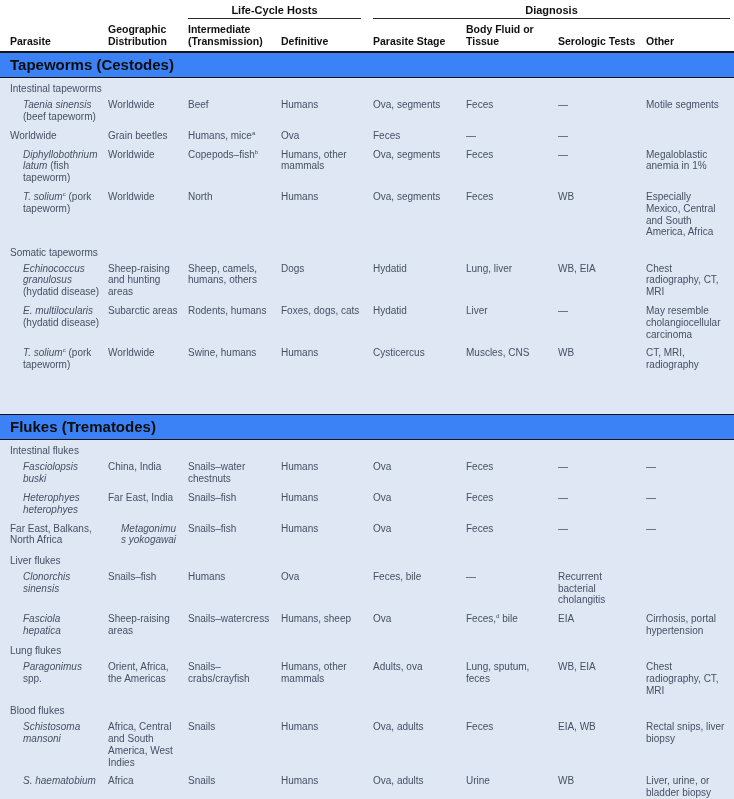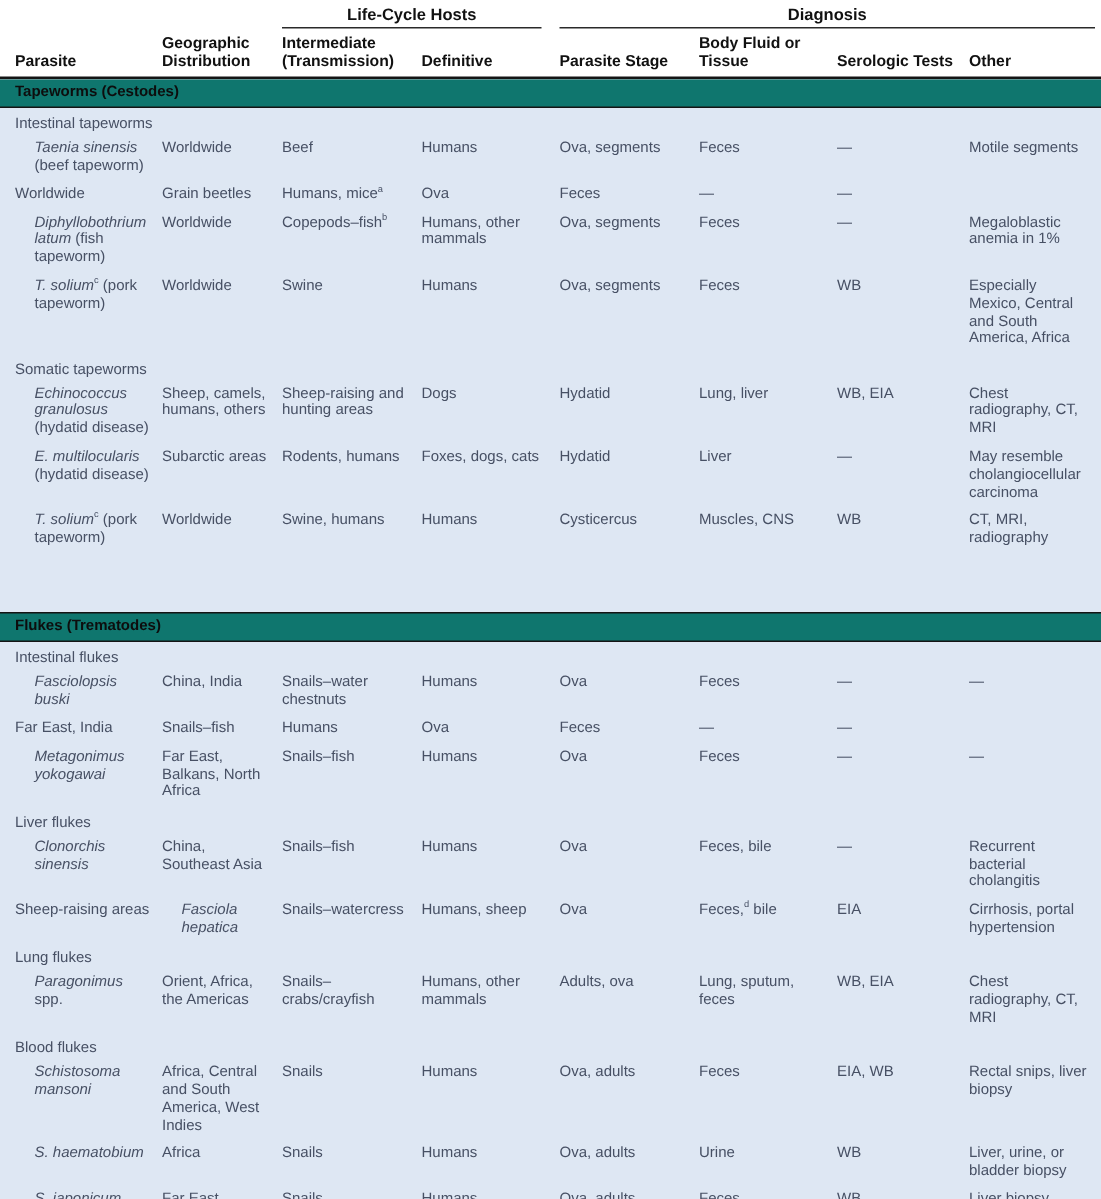--- a/index.html
+++ b/index.html
@@ -45,23 +45,23 @@
     padding:4px 8px 4px 0;
     color:#111;
   }
 
   
   .table-body{
     background:#dee7f3;
     border-bottom:1px solid #141414;
   }
   .section-band{
-    background:#0f766e;
+    background:#3b82f6;
     font-weight:700;
-    font-size:10px;
+    font-size:15px;
     color:#0d0d0d;
     padding:3px 0 4px 10px;
     border-bottom:1px solid #141414;
   }
   .section-band.bt{border-top:1px solid #141414;margin-top:40px;}
   .group-label{
     font-size:10px;
     color:#475064;
     padding:5px 0 1px 10px;
     line-height:1.15;
@@ -128,32 +128,32 @@
         <div class="cell c2"><span>Copepods–fish</span><sup>b</sup></div>
         <div class="cell c3">Humans, other mammals</div>
         <div class="cell c4">Ova, segments</div>
         <div class="cell c5">Feces</div>
         <div class="cell c6">—</div>
         <div class="cell c7">Megaloblastic anemia in 1%</div>
       </div>
       <div class="row grid">
         <div class="cell c0"><i>T. solium</i><sup>c</sup><span> (pork tapeworm)</span></div>
         <div class="cell c1">Worldwide</div>
-        <div class="cell c2">Swine</div>
+        <div class="cell c2">North</div>
         <div class="cell c3">Humans</div>
         <div class="cell c4">Ova, segments</div>
         <div class="cell c5">Feces</div>
         <div class="cell c6">WB</div>
         <div class="cell c7">Especially Mexico, Central and South America, Africa</div>
       </div>
       <div class="group-label">Somatic tapeworms</div>
       <div class="row grid">
         <div class="cell c0"><i>Echinococcus granulosus</i><span> (hydatid disease)</span></div>
+        <div class="cell c1">Sheep-raising and hunting areas</div>
         <div class="cell c2">Sheep, camels, humans, others</div>
-        <div class="cell c1">Sheep-raising and hunting areas</div>
         <div class="cell c3">Dogs</div>
         <div class="cell c4">Hydatid</div>
         <div class="cell c5">Lung, liver</div>
         <div class="cell c6">WB, EIA</div>
         <div class="cell c7">Chest radiography, CT, MRI</div>
       </div>
       <div class="row grid">
         <div class="cell c0"><i>E. multilocularis</i><span> (hydatid disease)</span></div>
         <div class="cell c1">Subarctic areas</div>
         <div class="cell c2">Rodents, humans</div>
@@ -179,52 +179,52 @@
         <div class="cell c0"><i>Fasciolopsis buski</i></div>
         <div class="cell c1">China, India</div>
         <div class="cell c2">Snails–water chestnuts</div>
         <div class="cell c3">Humans</div>
         <div class="cell c4">Ova</div>
         <div class="cell c5">Feces</div>
         <div class="cell c6">—</div>
         <div class="cell c7">—</div>
       </div>
       <div class="row grid">
+        <div class="cell c0"><i>Heterophyes heterophyes</i></div>
         <div class="cell c1">Far East, India</div>
         <div class="cell c2">Snails–fish</div>
         <div class="cell c3">Humans</div>
         <div class="cell c4">Ova</div>
         <div class="cell c5">Feces</div>
         <div class="cell c6">—</div>
         <div class="cell c7">—</div>
       </div>
       <div class="row grid">
+        <div class="cell c1">Far East, Balkans, North Africa</div>
         <div class="cell c0"><i>Metagonimus yokogawai</i></div>
-        <div class="cell c1">Far East, Balkans, North Africa</div>
         <div class="cell c2">Snails–fish</div>
         <div class="cell c3">Humans</div>
         <div class="cell c4">Ova</div>
         <div class="cell c5">Feces</div>
         <div class="cell c6">—</div>
         <div class="cell c7">—</div>
       </div>
       <div class="group-label">Liver flukes</div>
       <div class="row grid">
         <div class="cell c0"><i>Clonorchis sinensis</i></div>
-        <div class="cell c1">China, Southeast Asia</div>
         <div class="cell c2">Snails–fish</div>
         <div class="cell c3">Humans</div>
         <div class="cell c4">Ova</div>
         <div class="cell c5">Feces, bile</div>
         <div class="cell c6">—</div>
         <div class="cell c7">Recurrent bacterial cholangitis</div>
       </div>
       <div class="row grid">
+        <div class="cell c0"><i>Fasciola hepatica</i></div>
         <div class="cell c1">Sheep-raising areas</div>
-        <div class="cell c0"><i>Fasciola hepatica</i></div>
         <div class="cell c2">Snails–watercress</div>
         <div class="cell c3">Humans, sheep</div>
         <div class="cell c4">Ova</div>
         <div class="cell c5"><span>Feces,</span><sup>d</sup><span> bile</span></div>
         <div class="cell c6">EIA</div>
         <div class="cell c7">Cirrhosis, portal hypertension</div>
       </div>
       <div class="group-label">Lung flukes</div>
       <div class="row grid">
         <div class="cell c0"><i>Paragonimus</i><span> spp.</span></div>

